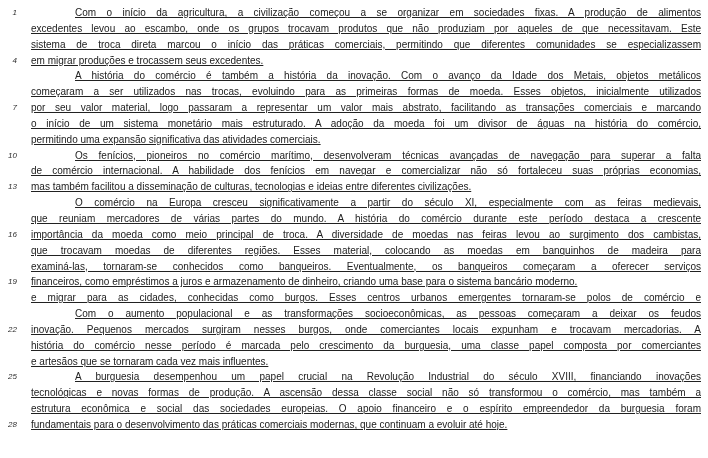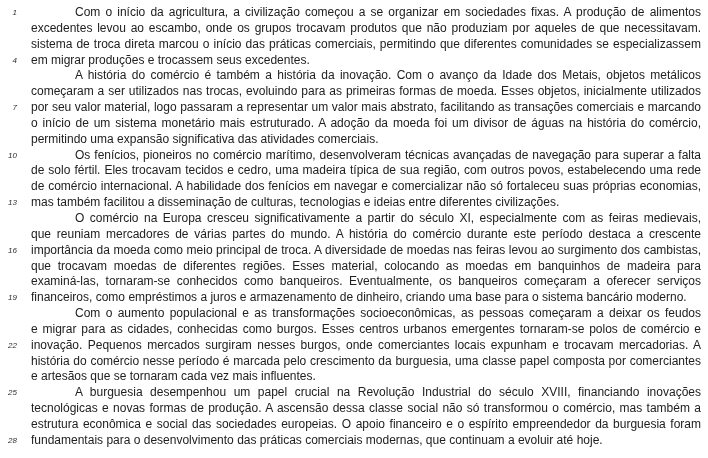--- a/index.html
+++ b/index.html
@@ -34,24 +34,25 @@
     font-size:8px;
     color:var(--linenum);
   }
   .txt{
     position:absolute;
     left:31px;
     top:0;
     width:670px;
     height:15.85px;
     overflow:hidden;
-    font-size:12px;
+    font-size:10px;
     line-height:15.85px;
     color:var(--text);
     text-align:left;
+    text-decoration:underline;
   }
   .line.justify .txt{
     text-align:justify;
     text-align-last:justify;
     text-justify:inter-word;
   }
   .line.indent .txt{
     text-indent:44px;
   }
 </style>
@@ -102,24 +103,20 @@
   <div class="line end">
     <span class="num"></span>
     <span class="txt">permitindo uma expansão significativa das atividades comerciais.</span>
   </div>
 
   <div class="line justify indent">
     <span class="num">10</span>
     <span class="txt">Os fenícios, pioneiros no comércio marítimo, desenvolveram técnicas avançadas de navegação para superar a falta</span>
   </div>
 
-  <div class="line justify">
-    <span class="num"></span>
-    <span class="txt">de solo fértil. Eles trocavam tecidos e cedro, uma madeira típica de sua região, com outros povos, estabelecendo uma rede</span>
-  </div>
 
   <div class="line justify">
     <span class="num"></span>
     <span class="txt">de comércio internacional. A habilidade dos fenícios em navegar e comercializar não só fortaleceu suas próprias economias,</span>
   </div>
 
   <div class="line end">
     <span class="num">13</span>
     <span class="txt">mas também facilitou a disseminação de culturas, tecnologias e ideias entre diferentes civilizações.</span>
   </div>
@@ -147,28 +144,28 @@
   <div class="line justify">
     <span class="num"></span>
     <span class="txt">examiná-las, tornaram-se conhecidos como banqueiros. Eventualmente, os banqueiros começaram a oferecer serviços</span>
   </div>
 
   <div class="line end">
     <span class="num">19</span>
     <span class="txt">financeiros, como empréstimos a juros e armazenamento de dinheiro, criando uma base para o sistema bancário moderno.</span>
   </div>
 
+  <div class="line justify">
+    <span class="num"></span>
+    <span class="txt">e migrar para as cidades, conhecidas como burgos. Esses centros urbanos emergentes tornaram-se polos de comércio e</span>
+  </div>
+
   <div class="line justify indent">
     <span class="num"></span>
     <span class="txt">Com o aumento populacional e as transformações socioeconômicas, as pessoas começaram a deixar os feudos</span>
-  </div>
-
-  <div class="line justify">
-    <span class="num"></span>
-    <span class="txt">e migrar para as cidades, conhecidas como burgos. Esses centros urbanos emergentes tornaram-se polos de comércio e</span>
   </div>
 
   <div class="line justify">
     <span class="num">22</span>
     <span class="txt">inovação. Pequenos mercados surgiram nesses burgos, onde comerciantes locais expunham e trocavam mercadorias. A</span>
   </div>
 
   <div class="line justify">
     <span class="num"></span>
     <span class="txt">história do comércio nesse período é marcada pelo crescimento da burguesia, uma classe papel composta por comerciantes</span>

